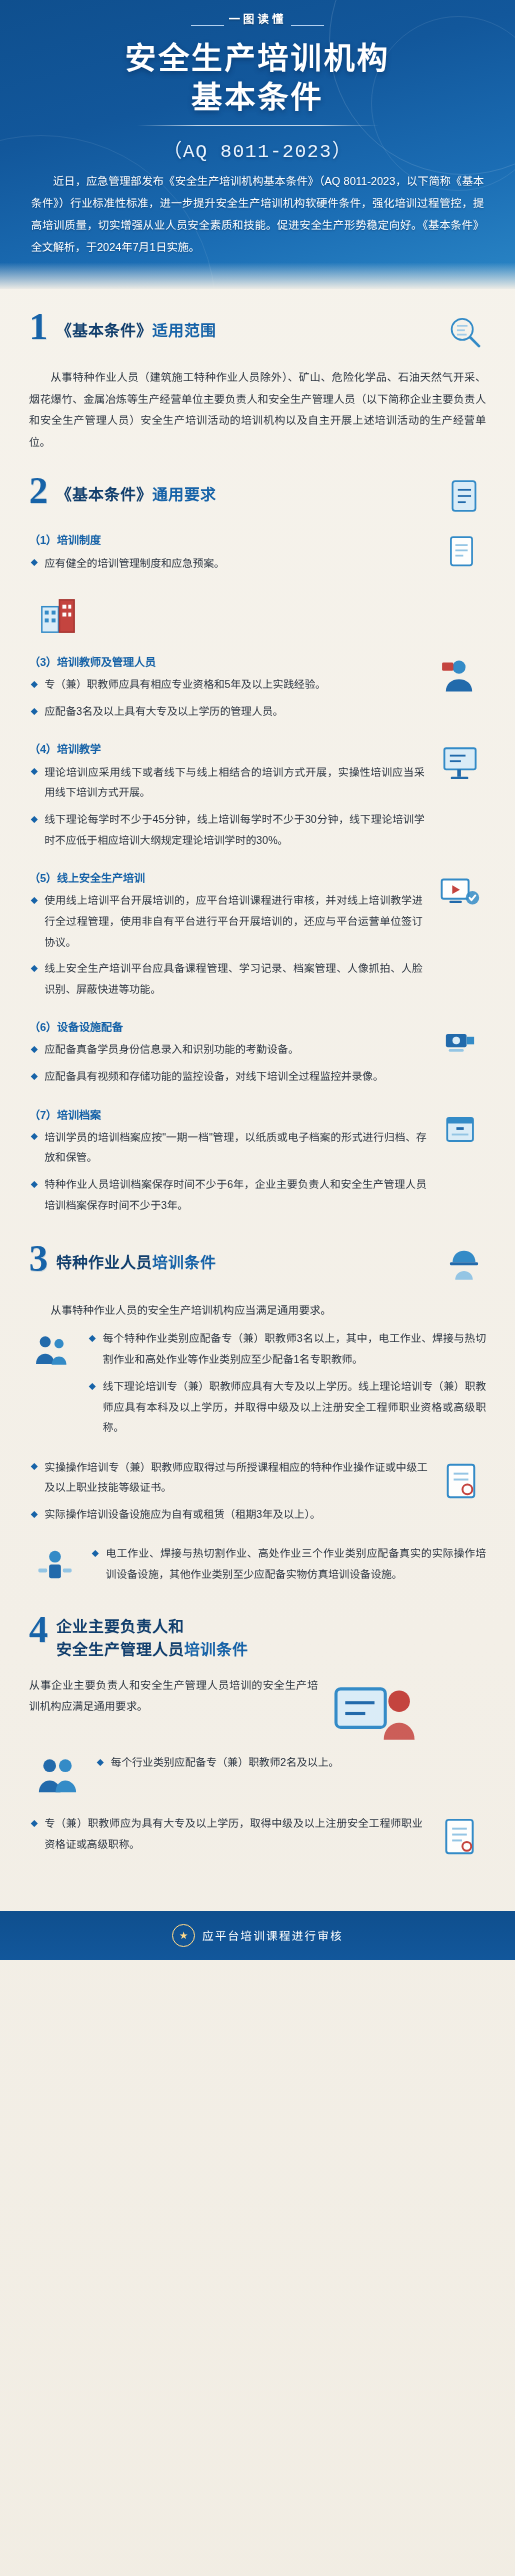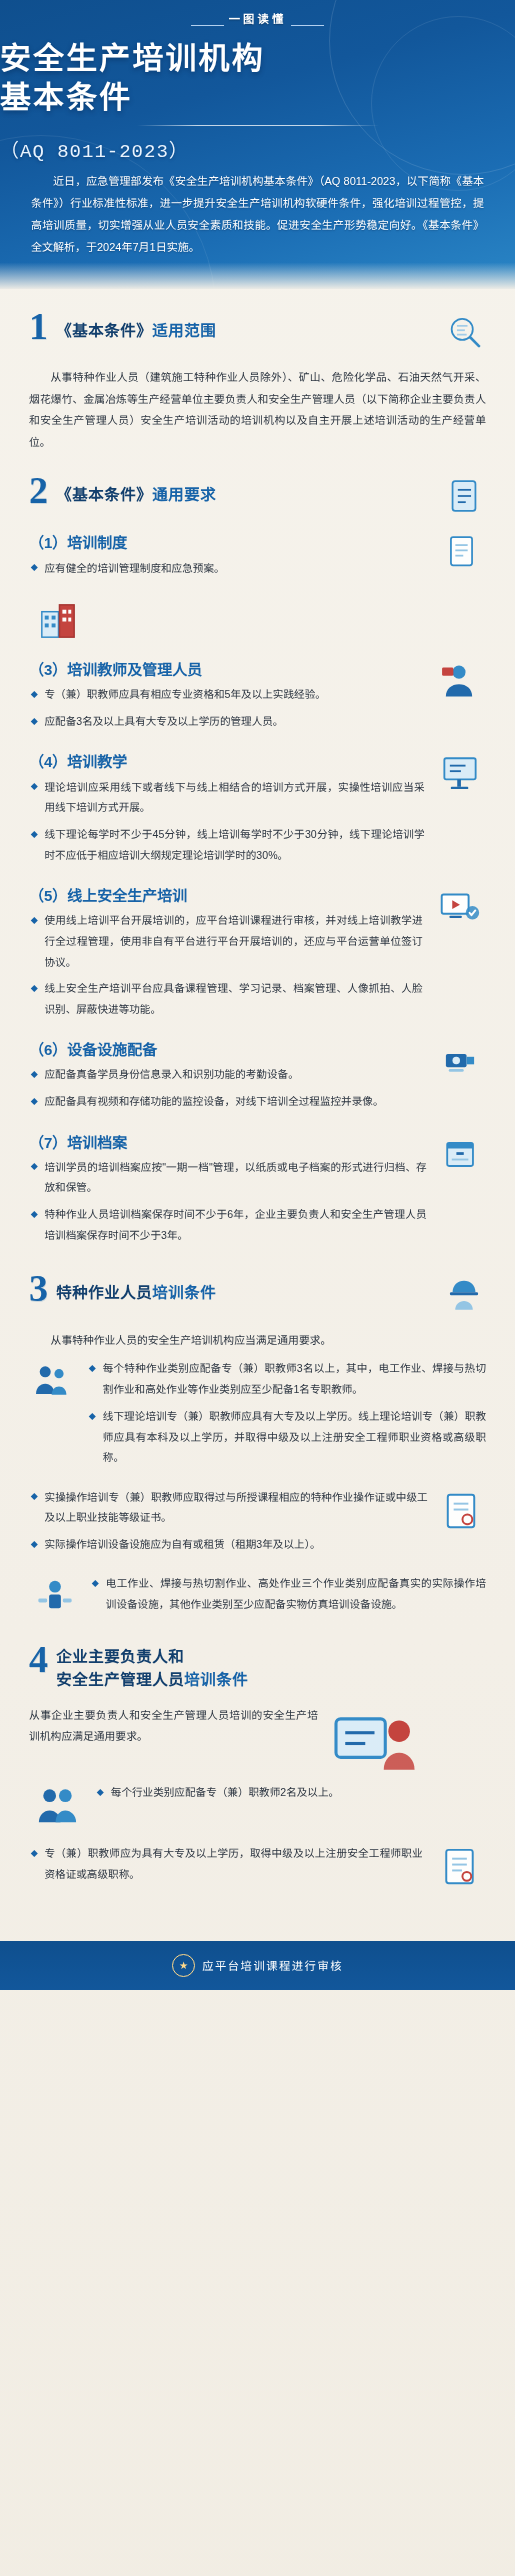--- a/index.html
+++ b/index.html
@@ -45,21 +45,21 @@
   .ribbon {
     position:absolute; left:50%; transform:translateX(-50%); top:10.3px;
     display:flex; align-items:flex-end; gap:5.2px;
   }
   .ribbon .rb-line { width: 33px; height:1px; background:#cfe6ff; opacity:.85; }
   .ribbon .rb-text {
     color:#ffffff; font-size:11.3px; letter-spacing:3.1px; font-weight:bold;
     text-shadow: 0 0.5px 1.5px rgba(0,0,0,.3);
   }
   .title-wrap {
-    position:absolute; left:0; right:0; top:40px; 
+    position:absolute; left:0; right:0; top:40px; text-align:center;
   }
   .title-main {
     font-size: 31px; font-weight: bold; color:#ffffff; letter-spacing: 2.1px;
     text-shadow: 0 2.1px 5.2px rgba(0,30,70,.45);
     line-height: 1.25;
   }
   .title-main .ln2 { display:block; }
   .title-sub {
     margin-top: 9.3px; display:inline-block;
     color:#eaf4ff; font-size: 19px; letter-spacing: 1px;
@@ -101,21 +101,21 @@
   }
 
   .para {
     font-size: 10.8px; line-height: 2.0; color:#2b3440; text-align: justify;
     text-indent: 2em; margin-bottom: 7.2px;
   }
 
   
   .sub-block { margin-bottom: 12.4px; position: relative; }
   .sub-head {
-    display:inline-block; color:#1763a8; font-size: 15px; font-weight:bold;
+    display:inline-block; color:#1763a8; font-size: 11px; font-weight:bold;
     margin-bottom: 5.2px;
   }
   .bullet-list { list-style:none; }
   .bullet-list li {
     position:relative; padding-left: 15.5px; margin-bottom: 6.2px;
     font-size: 10.6px; line-height: 1.95; color:#2b3440; text-align: justify;
   }
   .bullet-list li:before {
     content:"";
     position:absolute; left: 3.1px; top: 7.7px;

